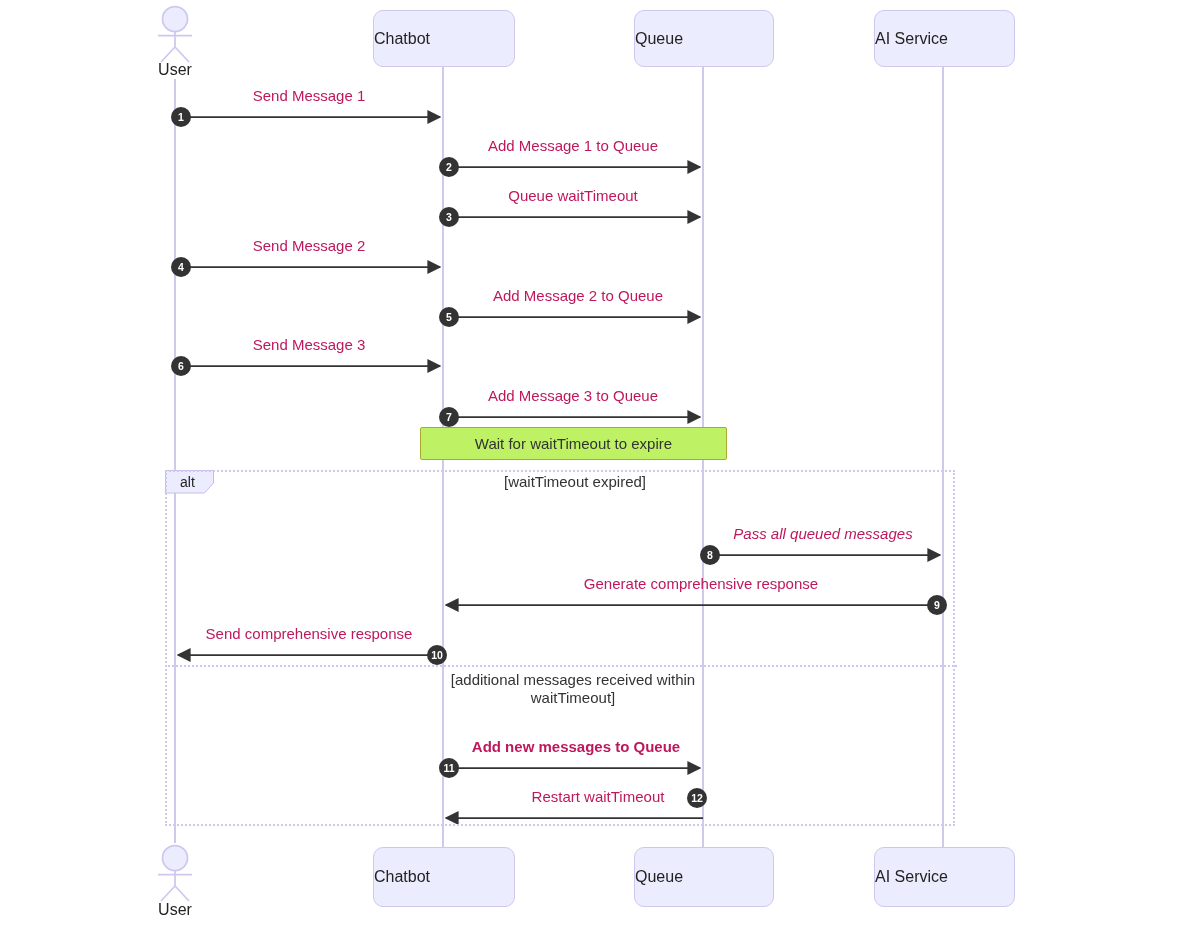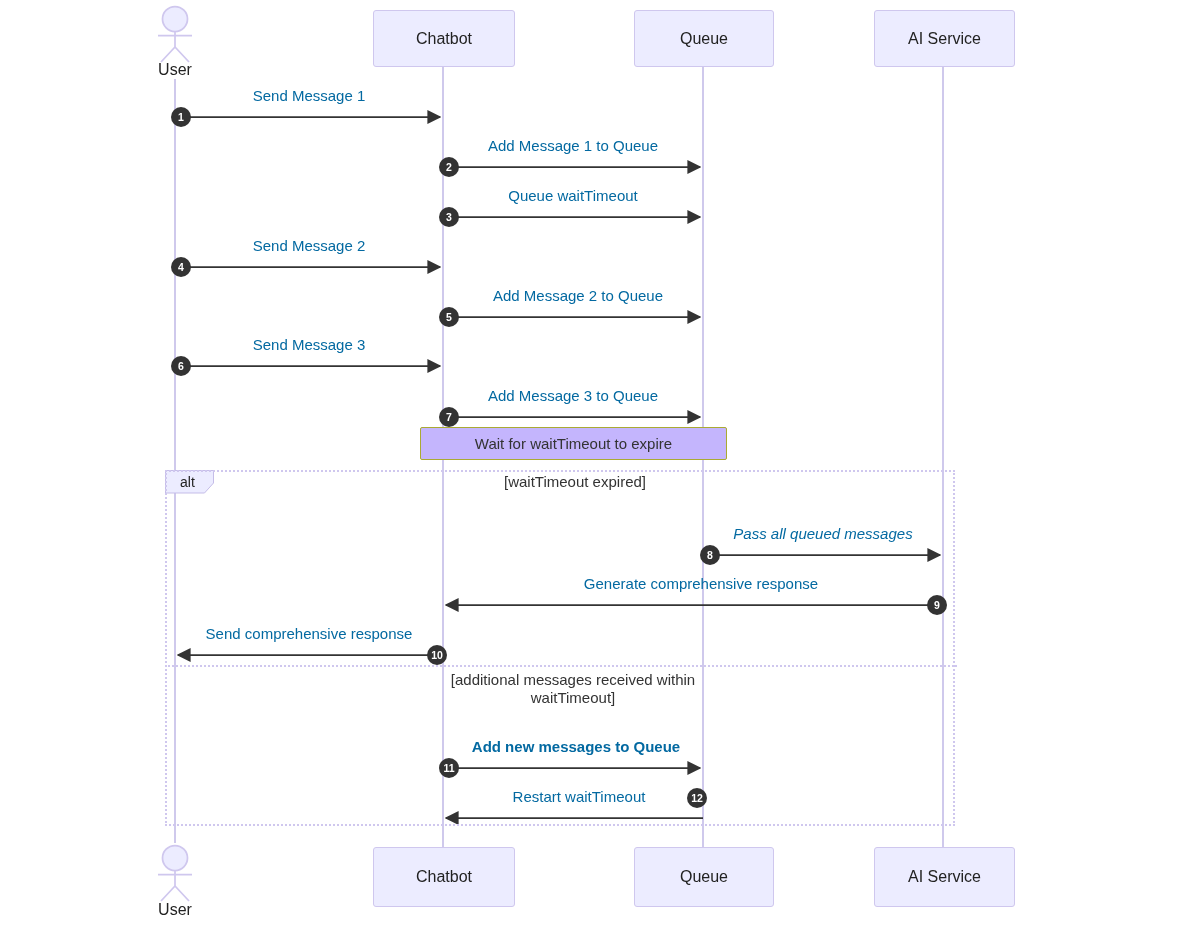--- a/index.html
+++ b/index.html
@@ -1,27 +1,27 @@
 <!DOCTYPE html>
 <html><head>
 <meta charset="utf-8">
 <style>
   html,body{margin:0;padding:0;background:#ffffff;}
   body{font-family:"Liberation Sans", sans-serif;}
   #canvas{position:relative;width:1182px;height:938px;background:#ffffff;overflow:hidden;}
   #svg-layer{position:absolute;left:0;top:0;z-index:1;}
-  .pbox{position:absolute;z-index:3;background:#ECECFF;border:1px solid #cfc7ee;border-radius:3px;
-        display:flex;align-items:center;justify-content:center;font-size:16px;color:#222;}
+  .pbox{position:absolute;z-index:3;background:#ECECFF;border:1px solid #cfc7ee;border-radius:10px;
+        display:flex;align-items:center;font-size:16px;color:#222;}
   .actor-label{position:absolute;z-index:3;text-align:center;font-size:16px;color:#222;line-height:17px;}
   .mlabel{position:absolute;z-index:4;height:20px;line-height:20px;text-align:center;
-          font-size:15px;color:#0369a1;white-space:nowrap;}
+          font-size:15px;color:#be185d;white-space:nowrap;}
   .badge{position:absolute;z-index:5;width:20px;height:20px;border-radius:50%;background:#333333;
          color:#ffffff;font-size:10.5px;font-weight:bold;display:flex;align-items:center;justify-content:center;}
   #note{position:absolute;z-index:6;left:420px;top:427px;width:305px;height:31px;line-height:31px;
-        background:#c4b5fd;border:1px solid #aaaa33;border-radius:2px;text-align:center;
+        background:#bef264;border:1px solid #aaaa33;border-radius:2px;text-align:center;
         font-size:15px;color:#333;}
   #alt-frame{position:absolute;z-index:2;left:165px;top:470px;width:790px;height:356px;
              border:2px dotted #cfc7ee;box-sizing:border-box;}
   #alt-divider{position:absolute;z-index:2;left:165px;top:665px;width:792px;height:0;
                border-top:2px dotted #cfc7ee;}
   #alt-tab-label{position:absolute;z-index:4;left:180px;top:472px;width:40px;font-size:14px;color:#222;line-height:20px;}
   .cond{position:absolute;z-index:4;text-align:center;font-size:15px;color:#333;line-height:17.5px;}
 </style>
 </head>
 <body>
@@ -107,21 +107,21 @@
   <div class="mlabel" style="left:443px;top:136px;width:260px;">Add Message 1 to Queue</div>
   <div class="mlabel" style="left:443px;top:186px;width:260px;">Queue waitTimeout</div>
   <div class="mlabel" style="left:189px;top:236px;width:240px;">Send Message 2</div>
   <div class="mlabel" style="left:432px;top:286px;width:260px;margin-left:16px;">Add Message 2 to Queue</div>
   <div class="mlabel" style="left:189px;top:335px;width:240px;">Send Message 3</div>
   <div class="mlabel" style="left:443px;top:386px;width:260px;">Add Message 3 to Queue</div>
   <div class="mlabel" style="left:703px;top:524px;width:240px;font-style:italic;">Pass all queued messages</div>
   <div class="mlabel" style="left:551px;top:574px;width:300px;">Generate comprehensive response</div>
   <div class="mlabel" style="left:189px;top:624px;width:240px;">Send comprehensive response</div>
   <div class="mlabel" style="left:432px;top:737px;width:288px;font-weight:bold;">Add new messages to Queue</div>
-  <div class="mlabel" style="left:443px;top:787px;width:272px;">Restart waitTimeout</div>
+  <div class="mlabel" style="left:443px;top:787px;width:272px;padding-left:19px;">Restart waitTimeout</div>
 
   <div class="badge" style="left:171px;top:107px;">1</div>
   <div class="badge" style="left:439px;top:157px;">2</div>
   <div class="badge" style="left:439px;top:207px;">3</div>
   <div class="badge" style="left:171px;top:257px;">4</div>
   <div class="badge" style="left:439px;top:307px;">5</div>
   <div class="badge" style="left:171px;top:356px;">6</div>
   <div class="badge" style="left:439px;top:407px;">7</div>
   <div class="badge" style="left:700px;top:545px;">8</div>
   <div class="badge" style="left:927px;top:595px;">9</div>

